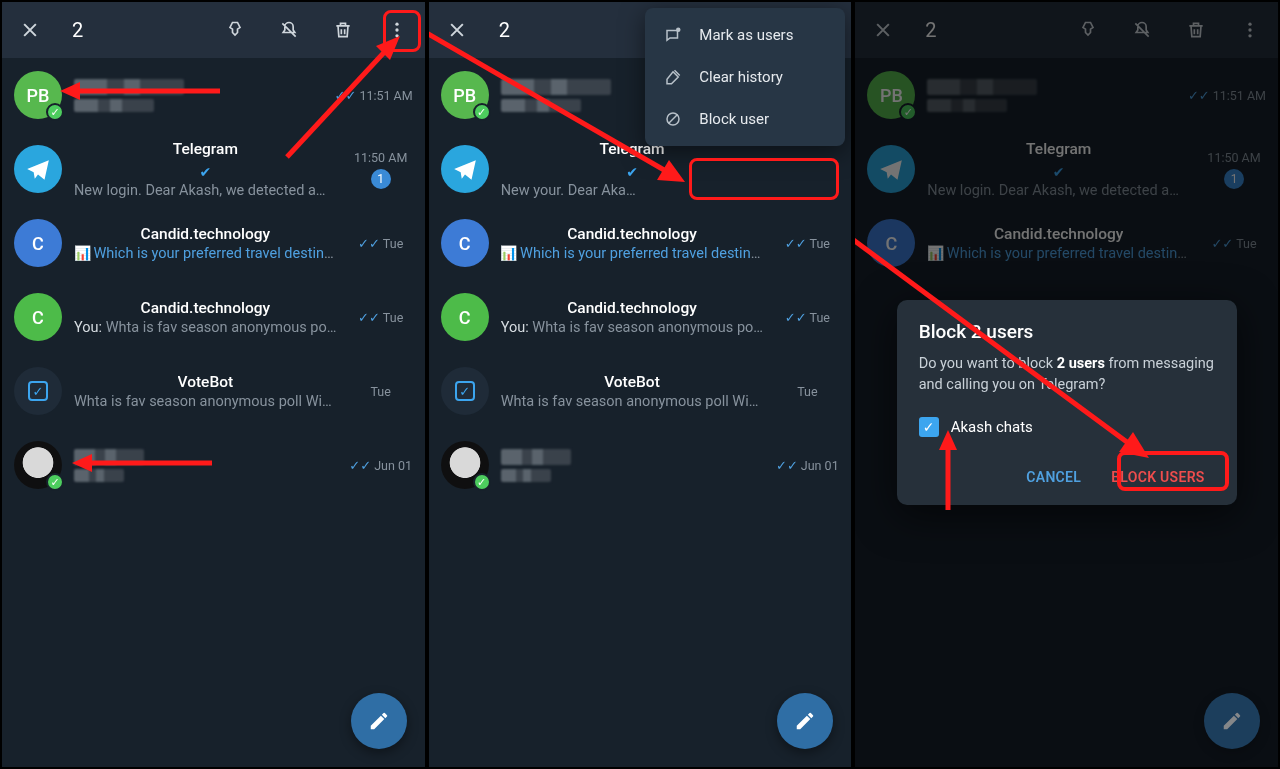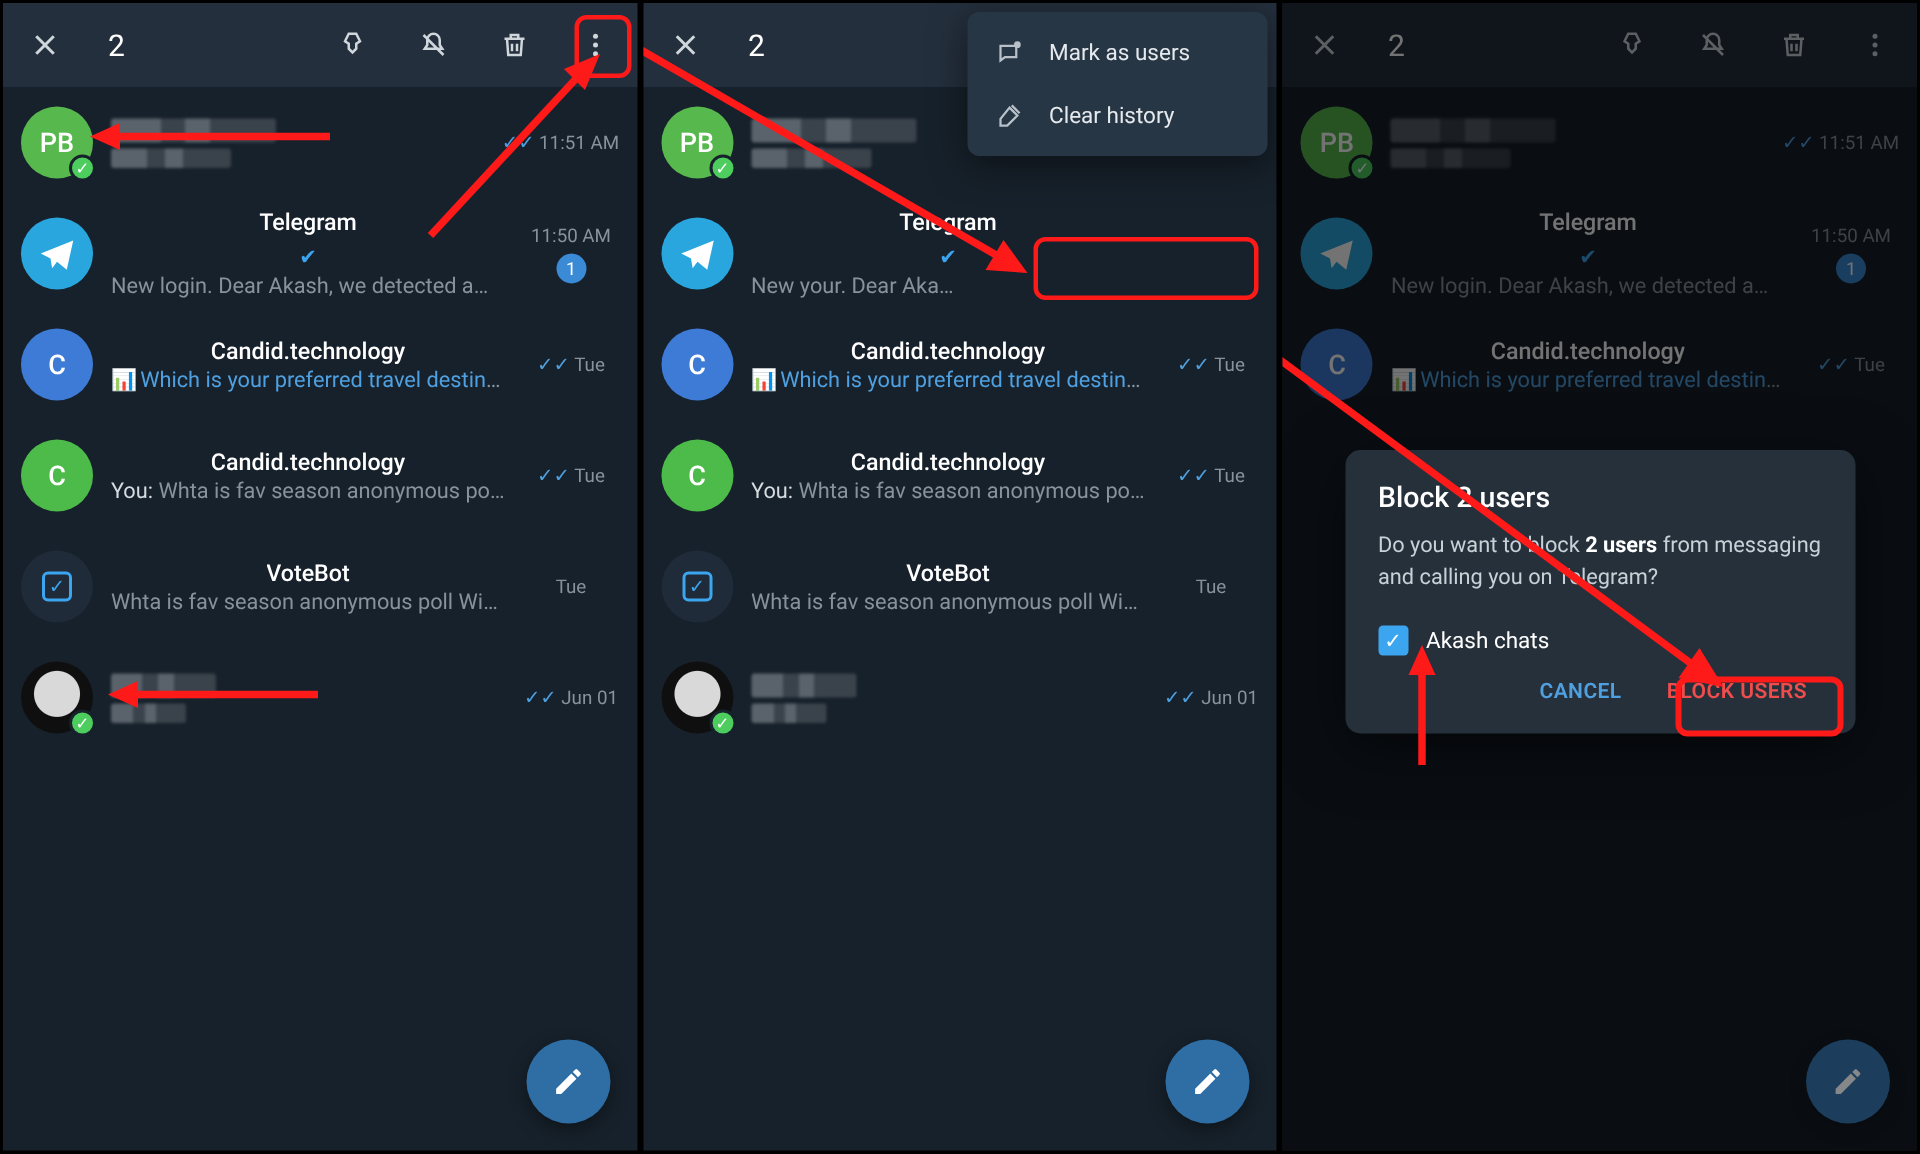--- a/index.html
+++ b/index.html
@@ -129,21 +129,21 @@
   .dialog{
     position:absolute;left:50%;top:39%;transform:translate(-50%,0);
     width:340px;background:var(--dialog-bg);border-radius:10px;
     padding:20px 22px 12px;z-index:10;box-shadow:0 10px 40px rgba(0,0,0,0.6);
   }
   .dialog-title{font-size:19px;font-weight:500;margin-bottom:10px;}
   .dialog-msg{font-size:14.5px;color:#c9d1d8;line-height:1.45;}
   .dialog-msg b{color:#fff;font-weight:700;}
   .check-row{display:flex;align-items:center;gap:12px;margin-top:22px;font-size:15px;}
   .cbox{width:20px;height:20px;border-radius:3px;background:#3ca5ef;display:flex;align-items:center;justify-content:center;color:#fff;font-size:14px;}
-  .dialog-actions{display:flex;justify-content:flex-end;gap:10px;margin-top:8px;}
+  .dialog-actions{display:flex;justify-content:flex-end;gap:10px;margin-top:24px;}
   .txtbtn{font-size:14px;font-weight:600;letter-spacing:0.3px;padding:8px 10px;color:#4fa0e0;cursor:pointer;}
   .txtbtn.red{color:var(--red);}
   
   .hl{position:absolute;border:3px solid var(--hl);border-radius:8px;pointer-events:none;z-index:20;}
   
   .arrow{position:absolute;z-index:21;pointer-events:none;}
   .poll-icon{font-size:14px;margin-right:2px;}
 </style>
 </head>
 <body>
@@ -402,20 +402,29 @@
       <span>Mark as users</span>
     </div>
     <div class="menu-item">
       <span class="mi-icon">
           <svg viewBox="0 0 24 24" width="18" height="18" stroke="currentColor" stroke-width="2" fill="none">
             <path d="M14 3l7 7M12 5l7 7-9 9H4v-6z"></path>
           </svg>
         </span>
       <span>Clear history</span>
     </div>
+    <div class="menu-item">
+      <span class="mi-icon">
+          <svg viewBox="0 0 24 24" width="18" height="18" stroke="currentColor" stroke-width="2" fill="none">
+            <circle cx="12" cy="12" r="8"></circle>
+            <path d="M6 18L18 6"></path>
+          </svg>
+        </span>
+      <span>Block user</span>
+    </div>
   </div>
 
   <div class="hl" style="top:156px;right:12px;width:150px;height:42px;"></div>
 
   <svg class="arrow" style="top:-10px;left:-30px;width:320px;height:210px" viewBox="0 0 320 210">
     <line x1="0" y1="25" x2="272" y2="182" stroke="#ff1a1a" stroke-width="5"></line>
     <polygon points="286,190 258,188 270,168" fill="#ff1a1a"></polygon>
   </svg>
 </div>
 

